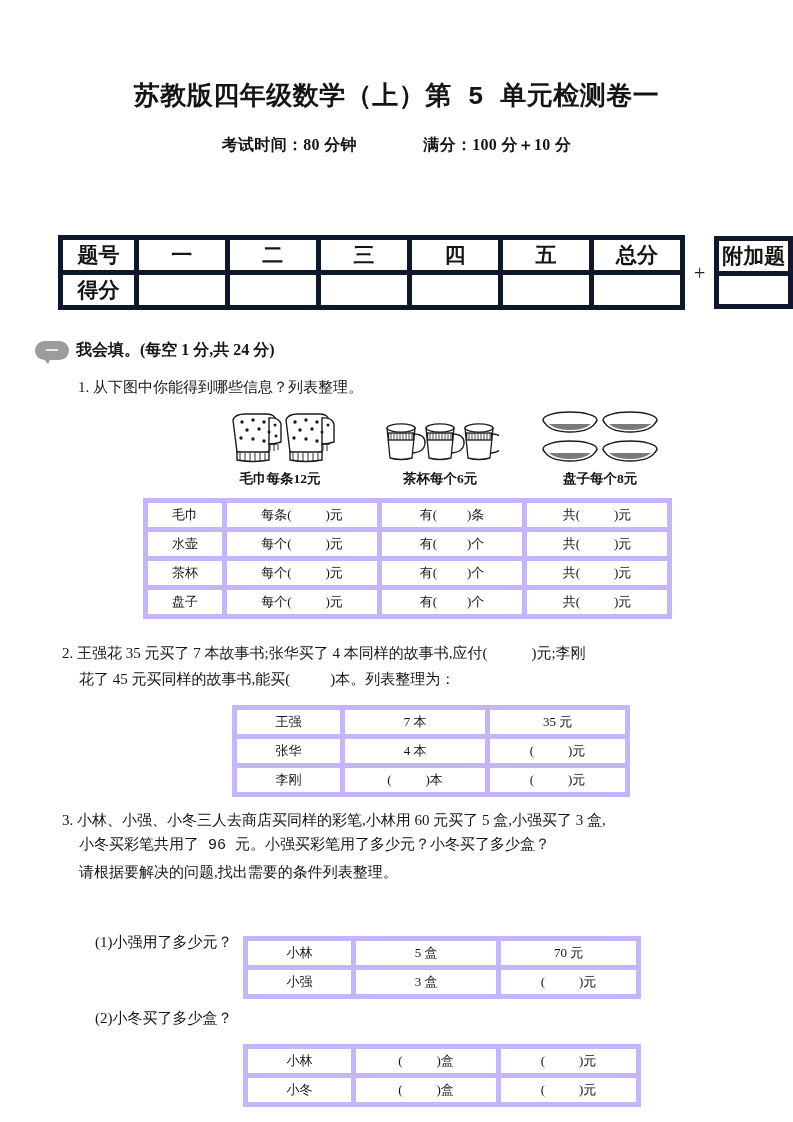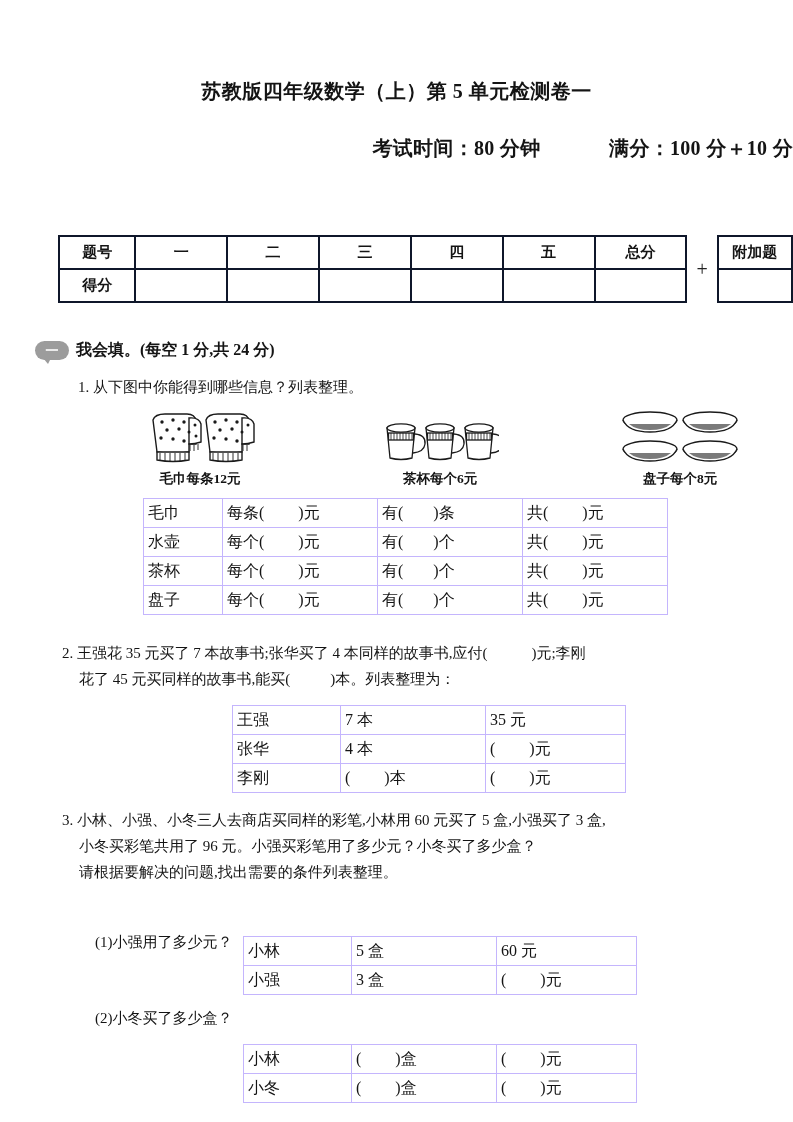--- a/index.html
+++ b/index.html
@@ -12,52 +12,52 @@
     color: #141414;
     position: relative;
     overflow: hidden;
   }
 
   .page { position: relative; width: 793px; height: 1122px; }
 
   
   .title {
     text-align: center;
-    font-size: 20px;
+    font-size: 26px;
     font-weight: bold;
     letter-spacing: 0.5px;
     margin-top: 78px;
-    font-family: Liberation Serif, serif;
+    font-family: Liberation Mono, monospace;
   }
   .subtitle {
-    text-align: right;
-    font-size: 20px;
+    text-align: center;
+    font-size: 16px;
     font-weight: bold;
-    margin-top: 30px;
+    margin-top: 22px;
     letter-spacing: 0.3px;
   }
   .subtitle .gap { display: inline-block; width: 58px; }
 
   
   .score-wrap {
     position: absolute;
     left: 58px;
     top: 157px;
     display: flex;
     align-items: center;
   }
   table.score, table.bonus {
     border-collapse: collapse;
   }
   table.score td, table.bonus td {
-    border: 2px solid #0f172a;
+    border: 5px solid #0f172a;
     height: 33px;
     text-align: center;
     vertical-align: middle;
-    font-size: 15px;
+    font-size: 21px;
     font-weight: bold;
     margin-left: 12px;
   }
   table.score td.head-label, table.bonus td.head-label { width: 78px; }
   table.score td.col { width: 94px; }
   table.bonus td { width: 76px; }
   .plus-sign {
     font-size: 20px;
     padding: 0 9px;
     line-height: 1;
@@ -102,33 +102,33 @@
   
   .q { position: absolute; font-size: 15px; line-height: 26px; }
 
   
   .illus-row {
     position: absolute;
     left: 120px;
     top: 326px;
     width: 640px;
     display: flex;
-    justify-content: space-between;
+    justify-content: center;
   }
   .illus-cell { width: 160px; text-align: center; }
   .illus-art { height: 62px; display: flex; align-items: flex-end; justify-content: center; }
   .illus-label { font-size: 13.5px; font-weight: bold; margin-top: 4px; white-space: nowrap; }
 
   
   table.dt { border-collapse: collapse; }
   table.dt td {
-    border: 1px solid #c4b5fd;
+    border: 5px solid #c4b5fd;
     height: 29px;
-    font-size: 16px;
-    text-align: left;
+    font-size: 13px;
+    text-align: center;
     vertical-align: middle;
     padding: 0 4px;
     white-space: nowrap;
   }
   .paren { display: inline-block; }
   .paren .sp { display: inline-block; width: 34px; }
   .paren .sp-sm { display: inline-block; width: 30px; }
 
   #table1 { position: absolute; left: 143px; top: 420px; }
   #table1 td.c1 { width: 79px; }
@@ -422,32 +422,32 @@
       <td class="c3"><span class="paren"><span>(</span><span class="sp"></span><span>)元</span></span></td>
     </tr>
   </tbody>
     </table>
 
   <div class="q" style="left:62px; top:729px; width:715px;">
     <div>
       <span>3.</span>
       <span>小林、小强、小冬三人去商店买同样的彩笔,小林用 60 元买了 5 盒,小强买了 3 盒,</span>
     </div>
-    <div style="padding-left:17px;">小冬买彩笔共用了 96 元。小强买彩笔用了多少元？小冬买了多少盒？</div>
+    <div style="padding-left:17px;font-family:Liberation Mono, monospace;">小冬买彩笔共用了 96 元。小强买彩笔用了多少元？小冬买了多少盒？</div>
     <div style="padding-left:17px;">请根据要解决的问题,找出需要的条件列表整理。</div>
   </div>
 
   <div class="q" style="left:95px; top:851px;">(1)小强用了多少元？</div>
 
   <table class="dt" id="table3">
     <tbody>
         <tr>
       <td class="c1">小林</td>
       <td class="c2">5 盒</td>
-      <td class="c3">60 元</td>
+      <td class="c3">70 元</td>
     </tr>
     <tr>
       <td class="c1">小强</td>
       <td class="c2">3 盒</td>
       <td class="c3"><span class="paren"><span>(</span><span class="sp"></span><span>)元</span></span></td>
     </tr>
   </tbody>
     </table>
 
   <div class="q" style="left:95px; top:927px;">(2)小冬买了多少盒？</div>

